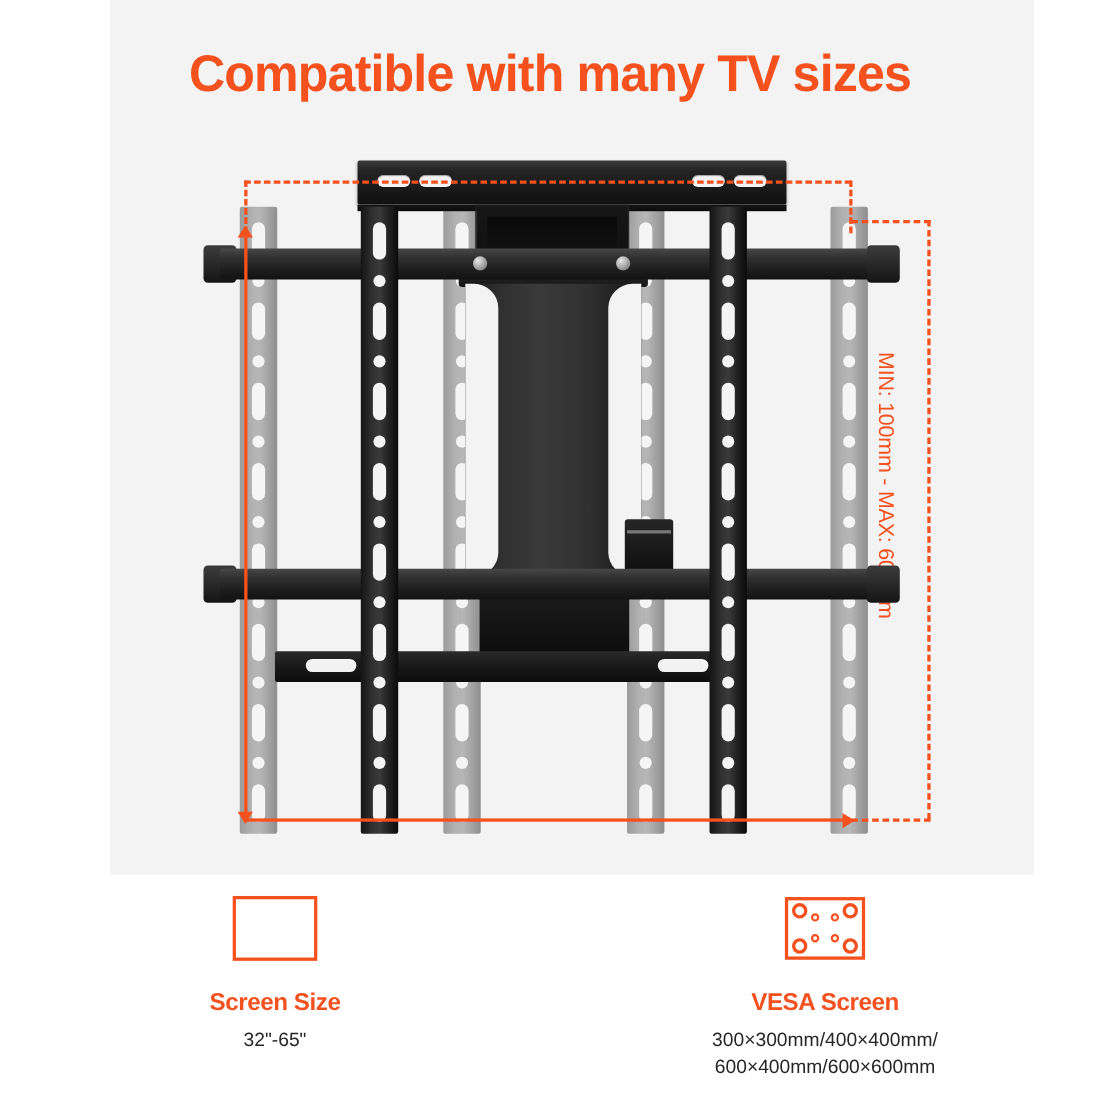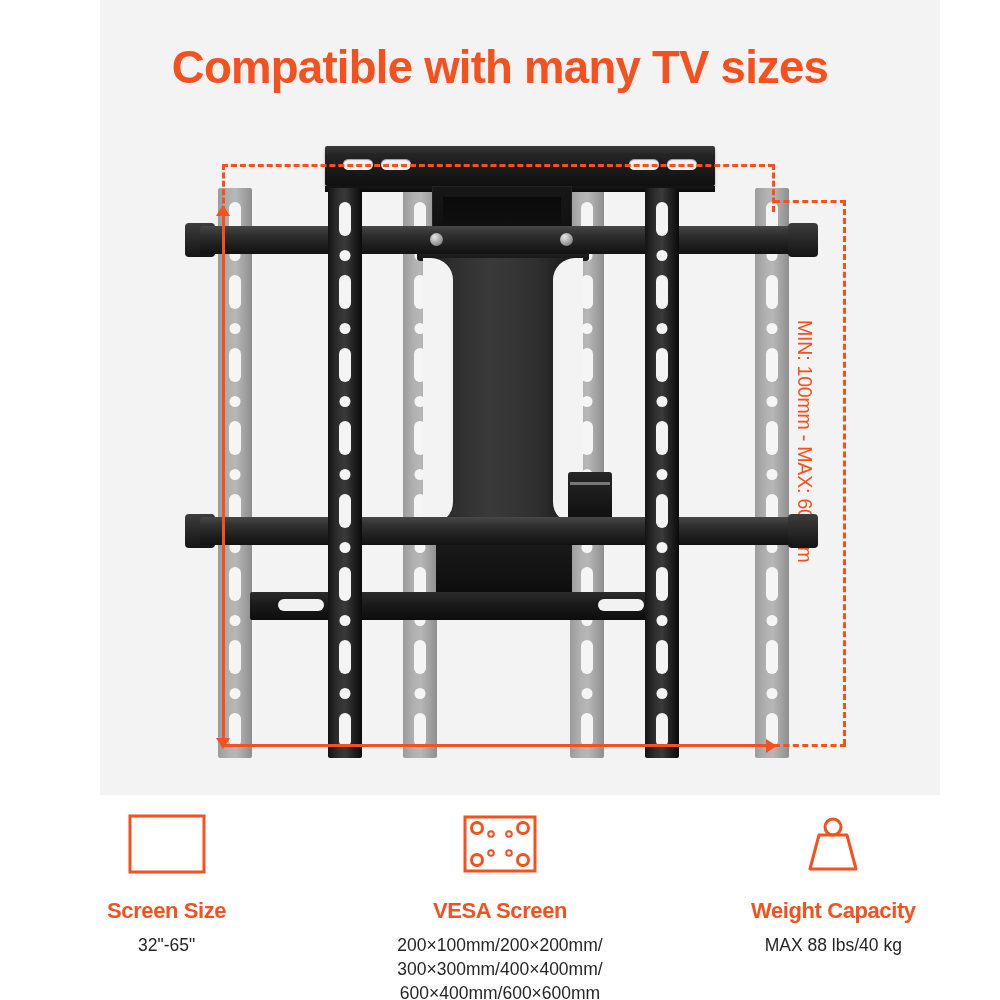--- a/index.html
+++ b/index.html
@@ -389,33 +389,20 @@
           <circle cx="14" cy="45" r="5.5" fill="none" stroke="#f4511e" stroke-width="3"></circle>
           <circle cx="60" cy="45" r="5.5" fill="none" stroke="#f4511e" stroke-width="3"></circle>
           <circle cx="28" cy="19" r="2.8" fill="none" stroke="#f4511e" stroke-width="2"></circle>
           <circle cx="46" cy="19" r="2.8" fill="none" stroke="#f4511e" stroke-width="2"></circle>
           <circle cx="28" cy="38" r="2.8" fill="none" stroke="#f4511e" stroke-width="2"></circle>
           <circle cx="46" cy="38" r="2.8" fill="none" stroke="#f4511e" stroke-width="2"></circle>
         </svg>
       </div>
       <div class="feat-title">VESA Screen</div>
       <div class="feat-desc">
-        <span>200×100mm/200×200mm/</span>
         <span>300×300mm/400×400mm/</span>
         <span>600×400mm/600×600mm</span>
       </div>
     </div>
 
-    <div class="feature">
-      <div class="feat-icon">
-        <svg width="66" height="58" viewBox="0 0 66 58">
-          <circle cx="33" cy="12" r="8" fill="none" stroke="#f4511e" stroke-width="3"></circle>
-          <path d="M19 20 L47 20 L56 54 L10 54 Z" fill="none" stroke="#f4511e" stroke-width="3" stroke-linejoin="round"></path>
-        </svg>
-      </div>
-      <div class="feat-title">Weight Capacity</div>
-      <div class="feat-desc">
-        <span>MAX 88 lbs/40 kg</span>
-      </div>
-    </div>
 
   </div>
 </div>
 
 </body></html>

